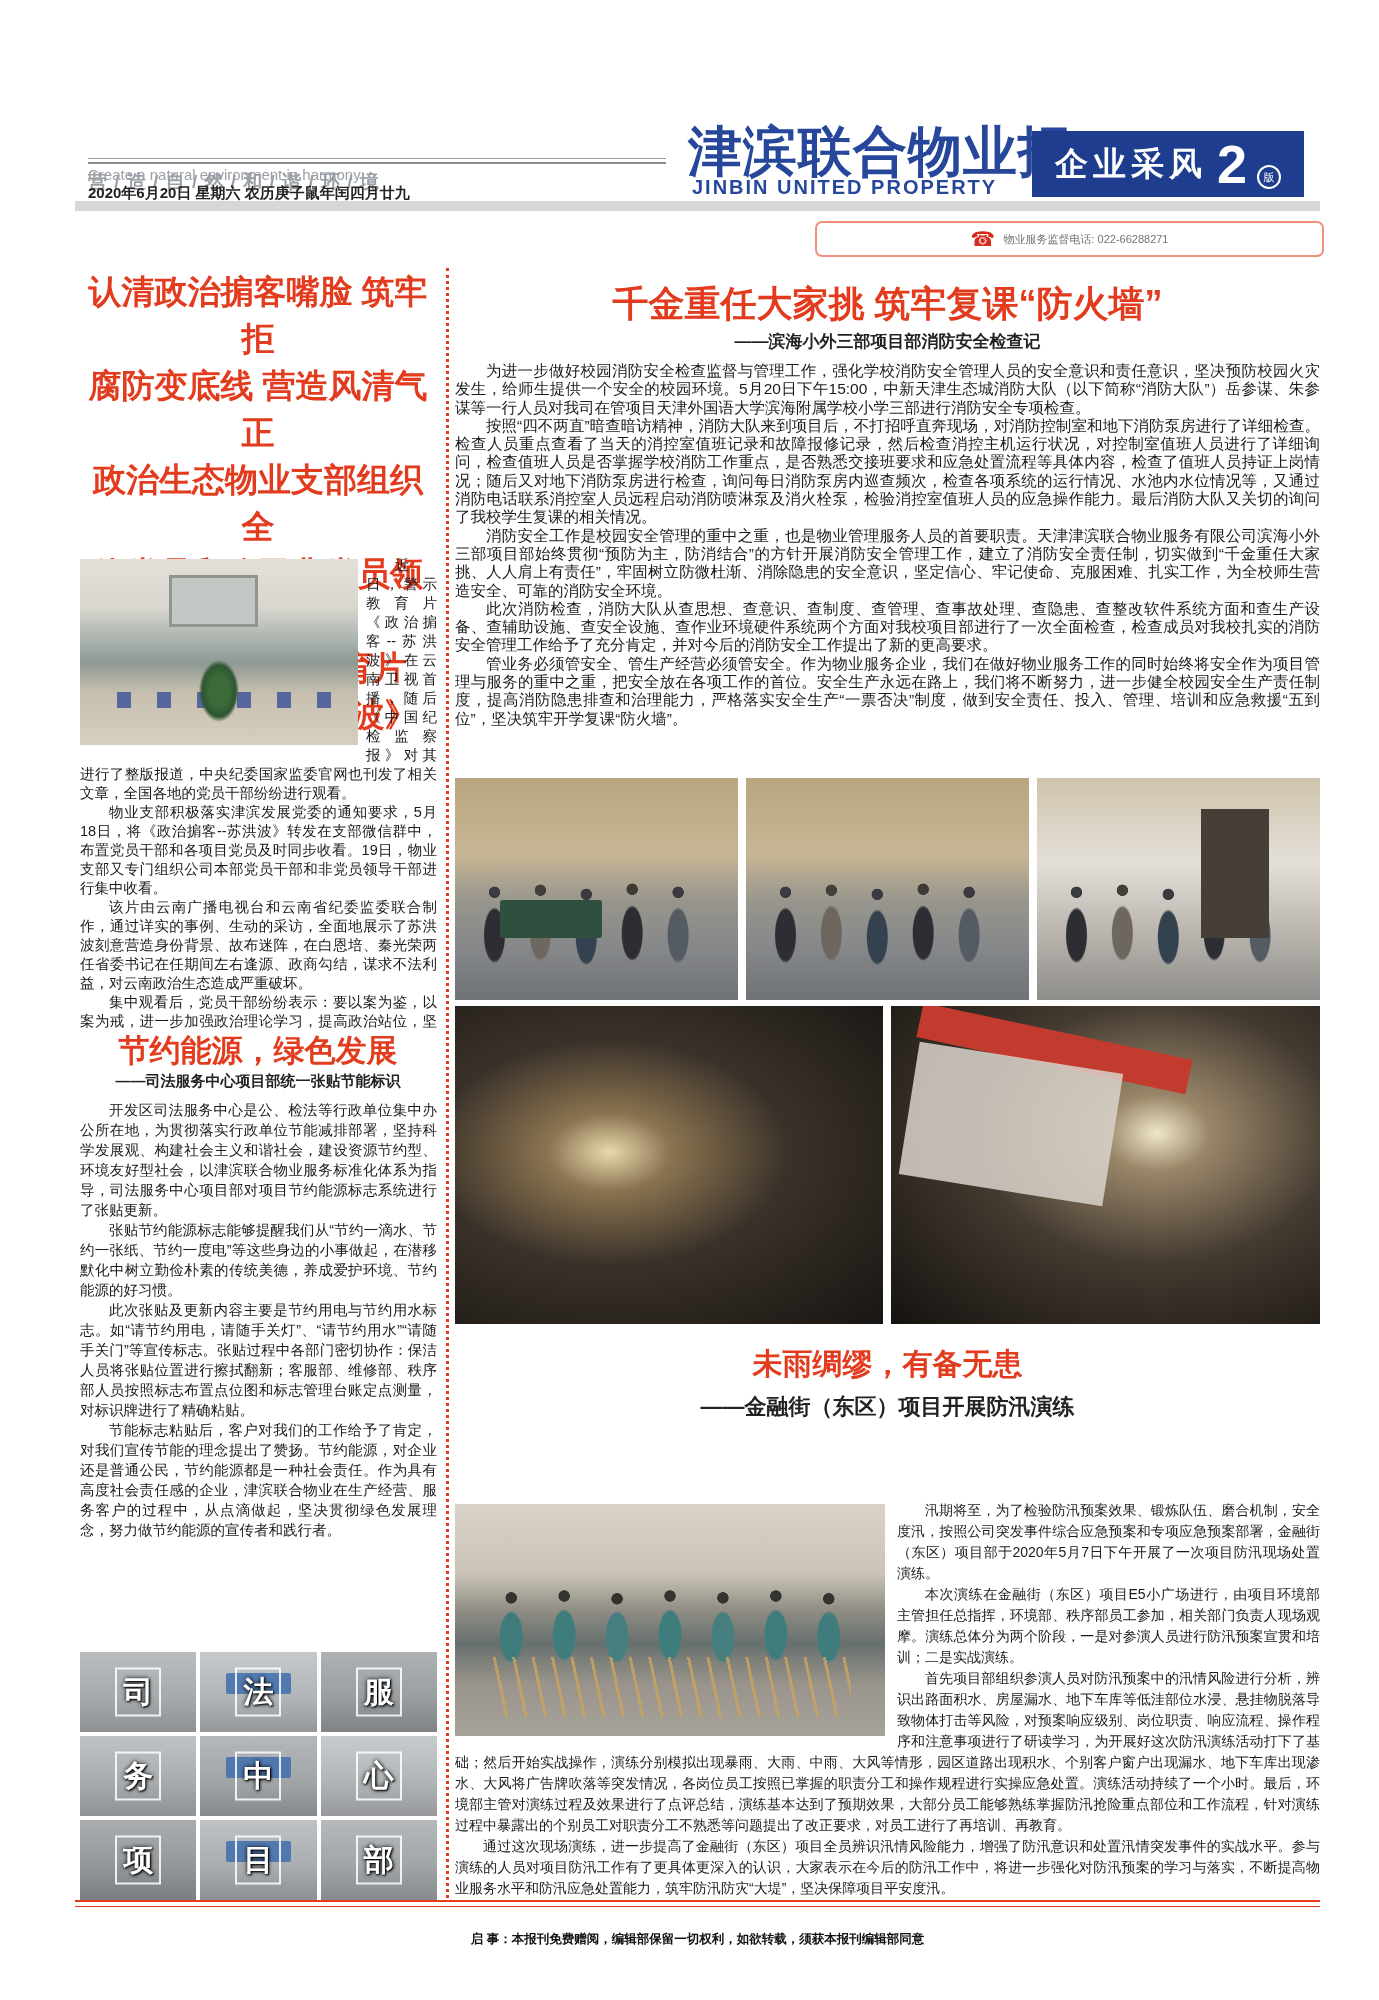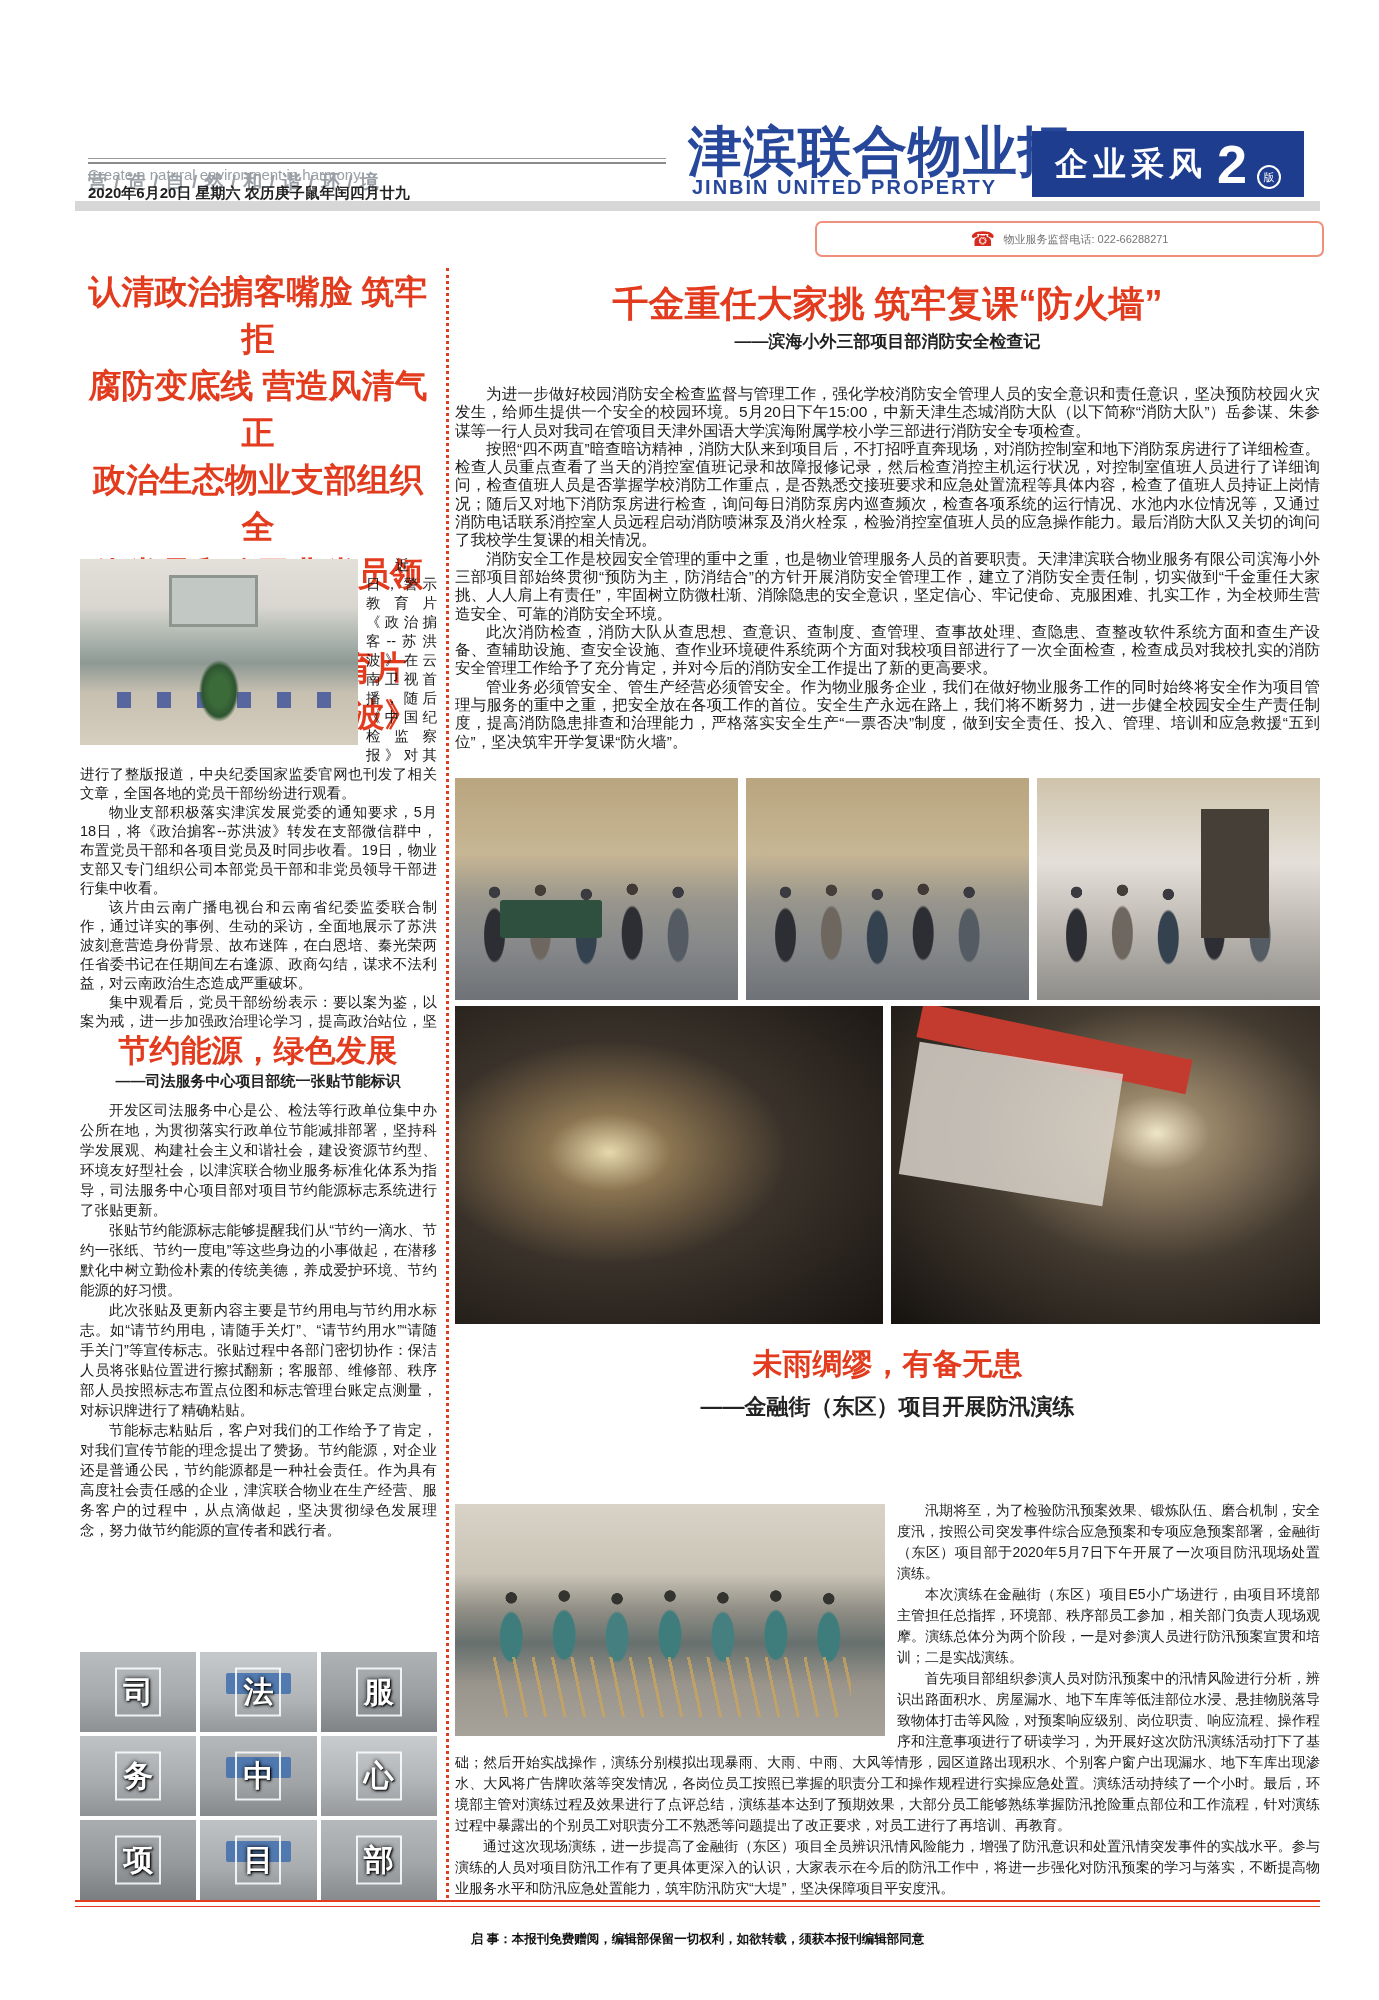--- a/index.html
+++ b/index.html
@@ -57,21 +57,21 @@
   .t6{background:linear-gradient(180deg,#c9ccce 0%,#b2b6b8 55%,#97999c 100%);}
   .t7{background:linear-gradient(180deg,#aaadb0 0%,#96999c 55%,#7b7e81 100%);}
   .t8{background:linear-gradient(180deg,#bfc2c4 0%,#a8acaf 60%,#8c9093 100%);}
   .t9{background:linear-gradient(180deg,#b6b9bb 0%,#a2a6a9 55%,#878b8e 100%);}
   .tile.sign::before{content:"";position:absolute;left:22%;top:26%;width:56%;height:26%;background:#3f6fae;border-radius:2px;opacity:.85;}
 
   
   .fire-title{position:absolute;left:455px;top:280px;width:865px;font-size:36px;}
   .fire-sub{position:absolute;left:455px;top:330px;width:865px;font-size:17px;}
   .fire-body{position:absolute;left:455px;top:362px;width:865px;height:412px;overflow:hidden;
-             font-size:15.5px;line-height:18.3px;margin-top:23px;}
+             font-size:15.5px;line-height:18.3px;}
   .flood-title{position:absolute;left:455px;top:1344px;width:865px;font-size:30px;}
   .flood-sub{position:absolute;left:455px;top:1392px;width:865px;font-size:22px;}
   .flood-body{position:absolute;left:455px;top:1500px;width:865px;height:472px;overflow:hidden;
               font-size:14px;line-height:21px;}
   .flood-photo{float:left;width:430px;height:232px;margin:4px 12px 6px 0;}
 
   
   .ph{position:relative;overflow:hidden;}
   .ph-abs{position:absolute;overflow:hidden;}
   .ph-meeting{background:linear-gradient(180deg,#e3e0da 0%,#d8d6cf 26%,#a9b2ac 44%,#8e9994 56%,#c7c0b1 72%,#d6cfc0 100%);}

